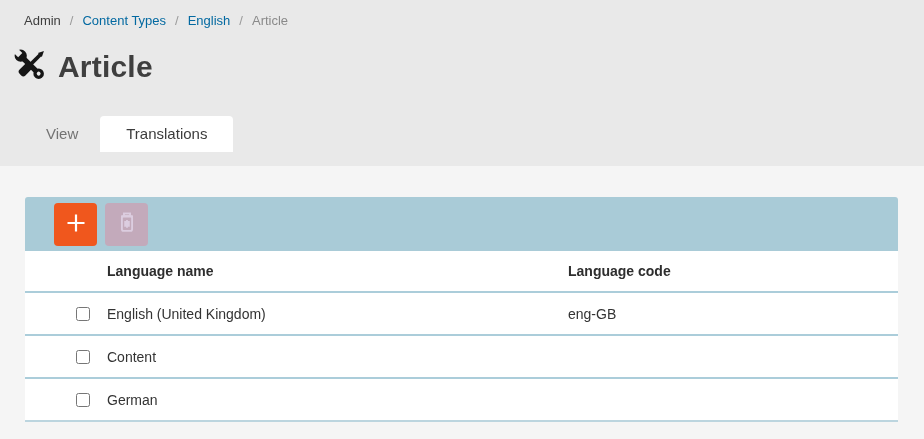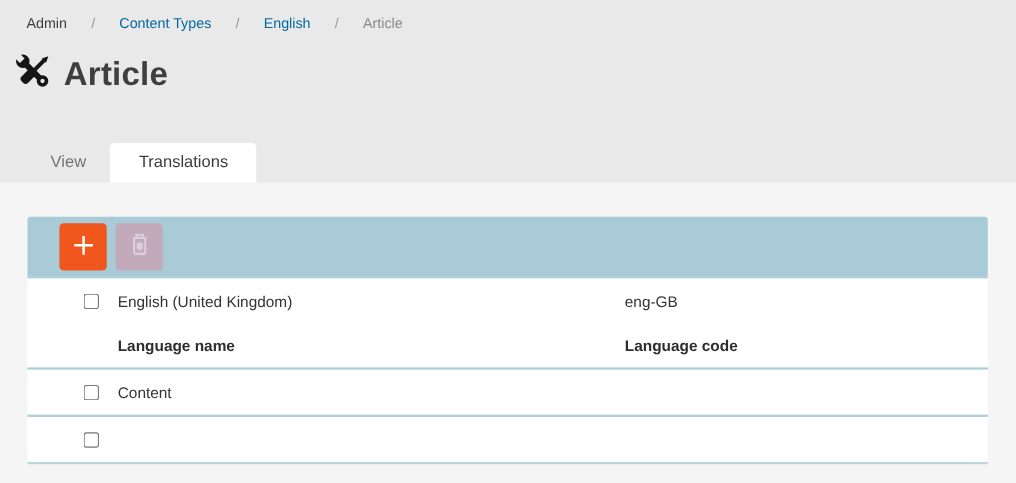--- a/index.html
+++ b/index.html
@@ -1,31 +1,31 @@
 <!DOCTYPE html>
 <html><head>
 <meta charset="utf-8">
 <style>
   * { margin:0; padding:0; box-sizing:border-box; }
   html,body { width:924px; height:439px; overflow:hidden; }
   body { font-family:"Liberation Sans","DejaVu Sans",sans-serif; background:#f5f5f5; }
 
   
   .page-header { background:#e9e9e9; height:166px; position:relative; }
-  .breadcrumb { padding:13px 0 0 24px; font-size:13px; color:#7d7d7d; display:flex; gap:22px; align-items:center; }
+  .breadcrumb { padding:13px 0 0 24px; font-size:13px; color:#7d7d7d; display:flex; gap:9px; align-items:center; }
   .breadcrumb .crumb-static { color:#3e3e3e; }
   .breadcrumb .crumb-link { color:#0369a1; cursor:pointer; }
   .breadcrumb .crumb-current { color:#8a8a8a; }
   .breadcrumb .sep { color:#9a9a9a; }
 
   .title-row { display:flex; align-items:center; margin:16px 0 0 9px; }
   .title-icon { width:42px; height:42px; }
   .page-title { font-size:30px; font-weight:bold; color:#3f3f3f; margin-left:7px; letter-spacing:0.2px; }
 
-  .tabs { position:absolute; bottom:0; left:24px; display:flex; align-items:flex-end; }
+  .tabs { position:absolute; bottom:14px; left:24px; display:flex; align-items:flex-end; }
   .tab { font-size:15px; padding:9px 22px 10px; cursor:pointer; }
   .tab.inactive { color:#737373; }
   .tab.active { background:#ffffff; color:#3c3c3c; border-radius:4px 4px 0 0; padding:9px 26px 10px; }
 
   
   .panel { margin:31px 26px 0 25px; }
   .panel-header { background:#a9cbd7; height:54px; display:flex; align-items:center; border-radius:3px 3px 0 0; padding:0 14px 0 21px; }
   .panel-title { font-size:16px; font-weight:bold; color:#3d3d3d; flex:1; }
   .icon-btn { width:43px; height:43px; border:none; border-radius:4px; margin-left:8px; display:flex; align-items:center; justify-content:center; cursor:pointer; padding:0; }
   .btn-add { background:#f0571d; }
@@ -102,41 +102,42 @@
           <path d="M6.5 5.8 H17.5"></path>
           <rect x="7.3" y="5.8" width="9.4" height="13.4" rx="1.5"></rect>
           <path d="M10.3 10.2 v5.2 M12 9.3 v7 M13.7 10.2 v5.2"></path>
         </svg>
       </span>
     </button>
   </div>
 
   <div class="table">
 
+    <div class="trow thead">
+      <div class="cell-check"></div>
+      <div class="cell-name">Language name</div>
+      <div class="cell-code">Language code</div>
+    </div>
+
     <div class="trow">
       <div class="cell-check">
           <input type="checkbox" style="">
         </div>
       <div class="cell-name">English (United Kingdom)</div>
       <div class="cell-code">eng-GB</div>
-    </div>
-
-    <div class="trow thead">
-      <div class="cell-check"></div>
-      <div class="cell-name">Language name</div>
-      <div class="cell-code">Language code</div>
     </div>
 
     <div class="trow">
       <div class="cell-check">
           <input type="checkbox" style="">
         </div>
       <div class="cell-name">Content</div>
     </div>
 
     <div class="trow">
       <div class="cell-check">
           <input type="checkbox" style="">
         </div>
+      <div class="cell-name">German</div>
     </div>
 
   </div>
 </div>
 
 </body></html>

